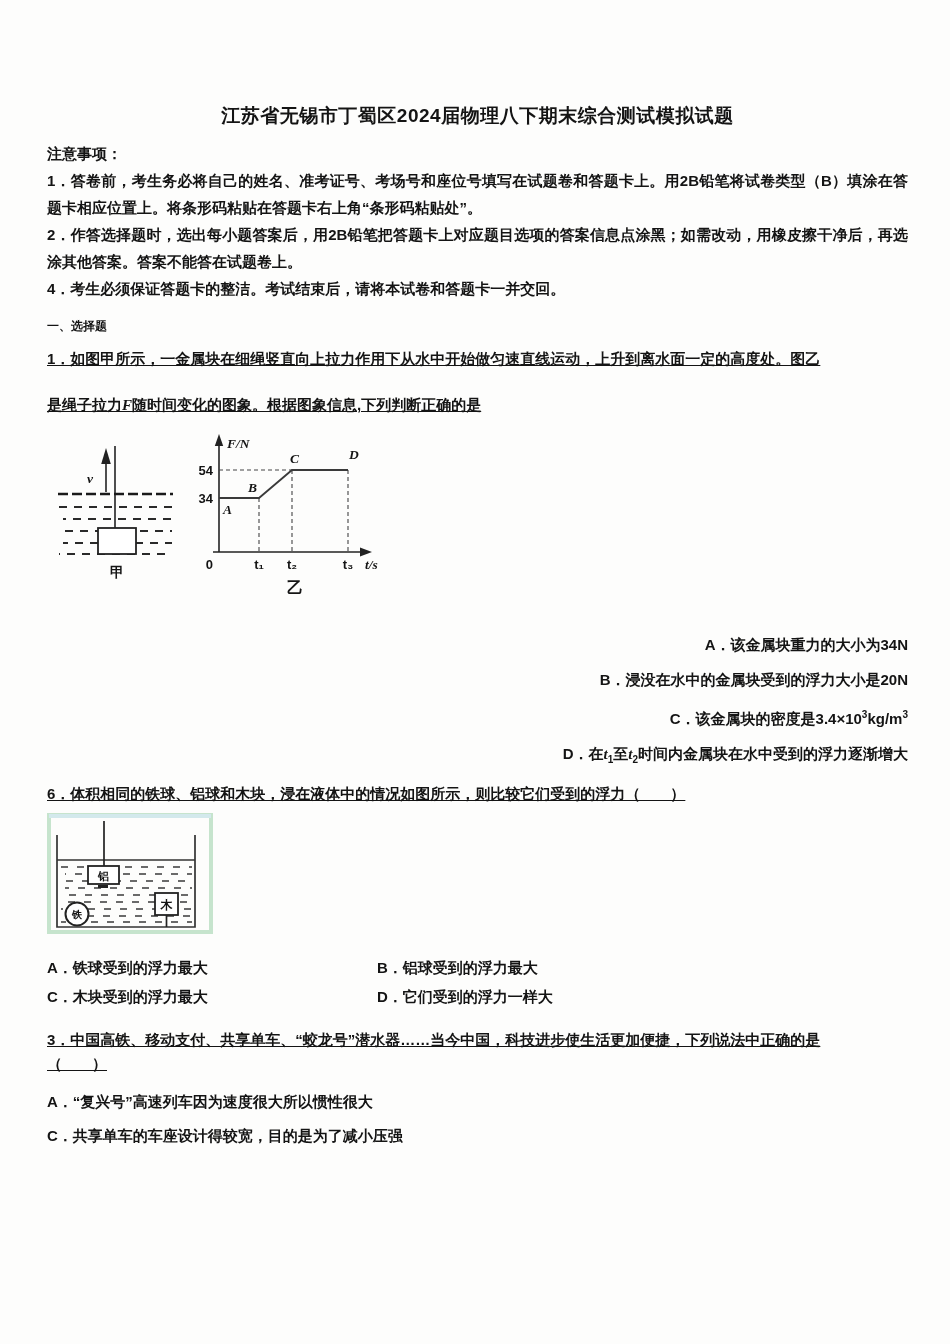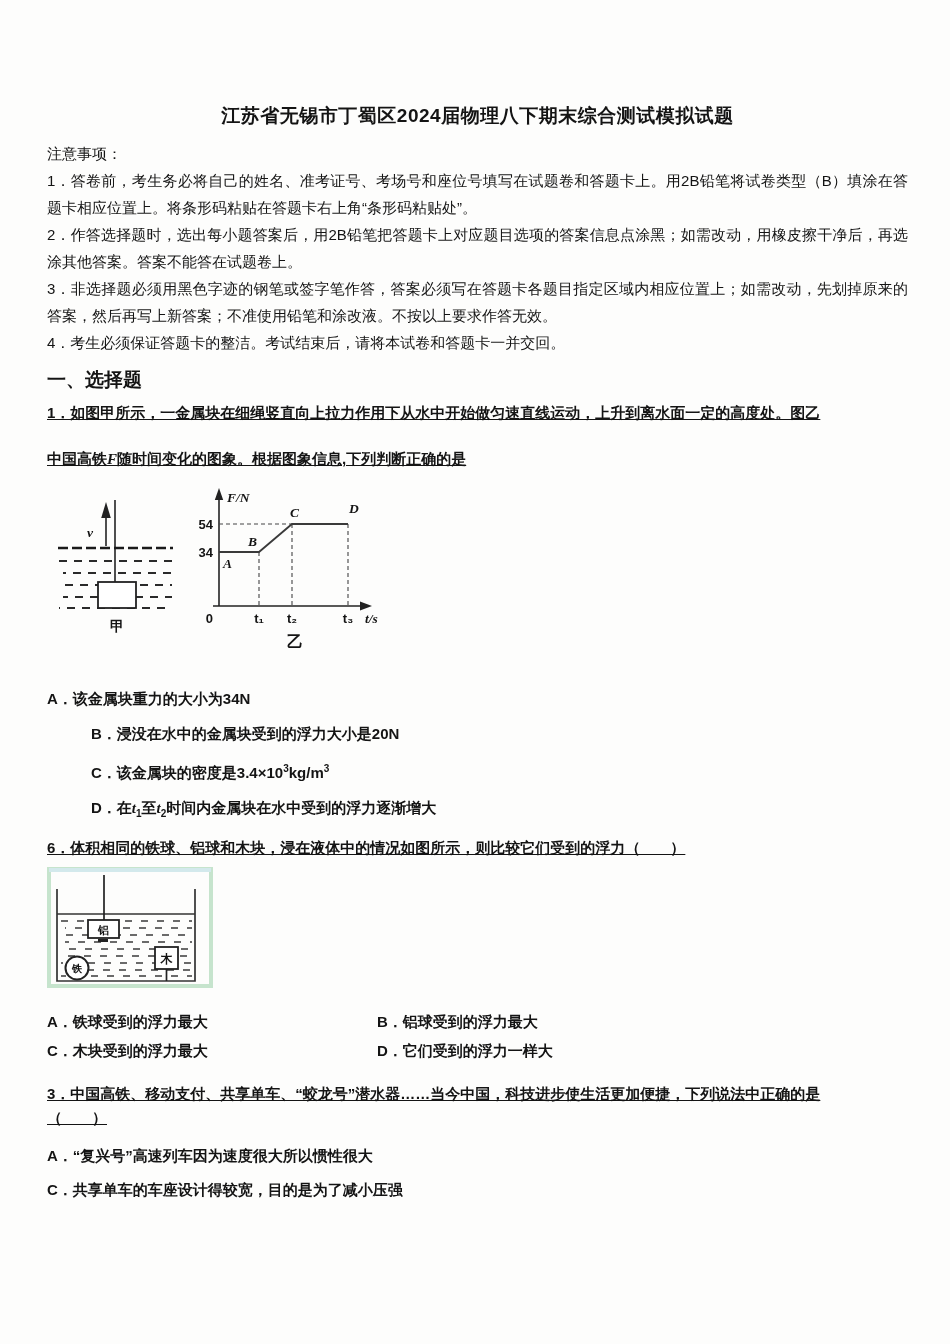--- a/index.html
+++ b/index.html
@@ -3,27 +3,27 @@
 <meta charset="utf-8">
 <style>
   html,body{margin:0;padding:0;}
   body{
     width:950px;height:1344px;background:#fdfdfc;color:#141414;
     font-family:"Liberation Sans","DejaVu Sans",sans-serif;
     overflow:hidden;
   }
   .page{box-sizing:border-box;width:950px;height:1044px;padding:103px 42px 12px 47px;position:relative;}
   .title{font-size:19px;line-height:25px;font-weight:700;text-align:center;margin:0 0 12px 0;letter-spacing:0.5px;}
-  .noticeblock{font-size:15px;font-weight:400;line-height:27px;text-align:justify;}
-  .sec{margin-top:14px;font-size:19px;font-weight:700;line-height:20px;}
+  .noticeblock{font-size:15px;font-weight:700;line-height:27px;text-align:justify;}
+  .sec{margin-top:14px;font-size:12px;font-weight:700;line-height:20px;}
   .stem{font-size:15px;font-weight:700;line-height:21px;margin-top:12px;text-align:justify;text-decoration:underline;}
   .stem2{margin-top:25px;}
   .fig1{margin-top:14px;margin-left:6px;}
   .optlist{margin-top:28px;}
-  .opt{font-size:15px;font-weight:700;line-height:21px;}
+  .opt{font-size:15px;font-weight:700;line-height:21px;text-align:right;}
   .opt + .opt{margin-top:14px;margin-left:44px;}
   .q2stem{margin-top:13px;}
   .fig2{margin-top:9px;}
   .optgrid{display:grid;grid-template-columns:330px auto;row-gap:8px;margin-top:18px;font-size:15px;font-weight:700;line-height:21px;}
   .q3stem{margin-top:22px;}
   .q3line2{line-height:28px;margin-top:0;}
   .q3opt{margin-top:13px;font-size:15px;font-weight:700;line-height:21px;}
   .var{font-family:"Liberation Serif","DejaVu Serif",serif;font-style:italic;font-weight:700;}
   sub,sup{font-size:10px;font-weight:700;}
   
@@ -44,28 +44,27 @@
 <body>
 
 <div class="page">
 
   <h1 class="title">江苏省无锡市丁蜀区2024届物理八下期末综合测试模拟试题</h1>
 
   <div class="noticeblock">
     <div>注意事项：</div>
     <div>1．答卷前，考生务必将自己的姓名、准考证号、考场号和座位号填写在试题卷和答题卡上。用2B铅笔将试卷类型（B）填涂在答题卡相应位置上。将条形码粘贴在答题卡右上角“条形码粘贴处”。</div>
     <div>2．作答选择题时，选出每小题答案后，用2B铅笔把答题卡上对应题目选项的答案信息点涂黑；如需改动，用橡皮擦干净后，再选涂其他答案。答案不能答在试题卷上。</div>
-    <div>3．非选择题必须用黑色字迹的钢笔或签字笔作答，答案必须写在答题卡各题目指定区域内相应位置上；如需改动，先划掉原来的答案，然后再写上新答案；不准使用铅笔和涂改液。不按以上要求作答无效。</div>
     <div>4．考生必须保证答题卡的整洁。考试结束后，请将本试卷和答题卡一并交回。</div>
   </div>
 
   <div class="sec">一、选择题</div>
 
   <div class="stem">1．如图甲所示，一金属块在细绳竖直向上拉力作用下从水中开始做匀速直线运动，上升到离水面一定的高度处。图乙</div>
-  <div class="stem stem2"><span>中国高铁</span><span class="var">F</span><span>随时间变化的图象。根据图象信息,下列判断正确的是</span></div>
+  <div class="stem stem2"><span>是绳子拉力</span><span class="var">F</span><span>随时间变化的图象。根据图象信息,下列判断正确的是</span></div>
 
   <div class="fig1">
     <svg width="340" height="172" viewBox="0 0 340 172">
 
       <g>
         <line class="ink" x1="62" y1="16" x2="62" y2="99"></line>
         <line class="ink" x1="53" y1="62" x2="53" y2="33" stroke-width="2"></line>
         <polygon points="53,18 48.2,34 57.8,34" fill="#222"></polygon>
         <text class="gtxt" x="34" y="53">v</text>
         <line class="surf" x1="5" y1="64" x2="120" y2="64"></line>

